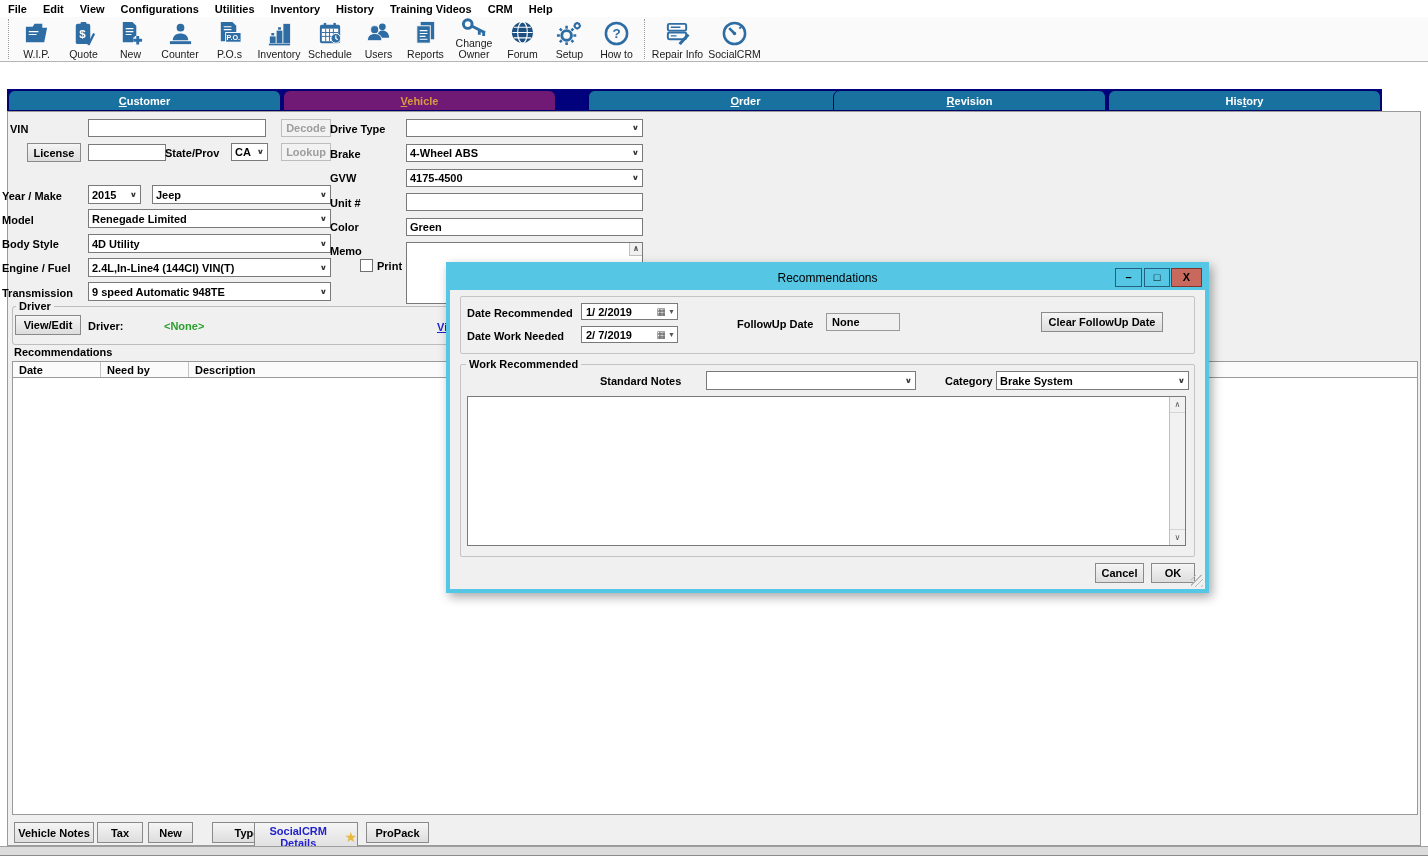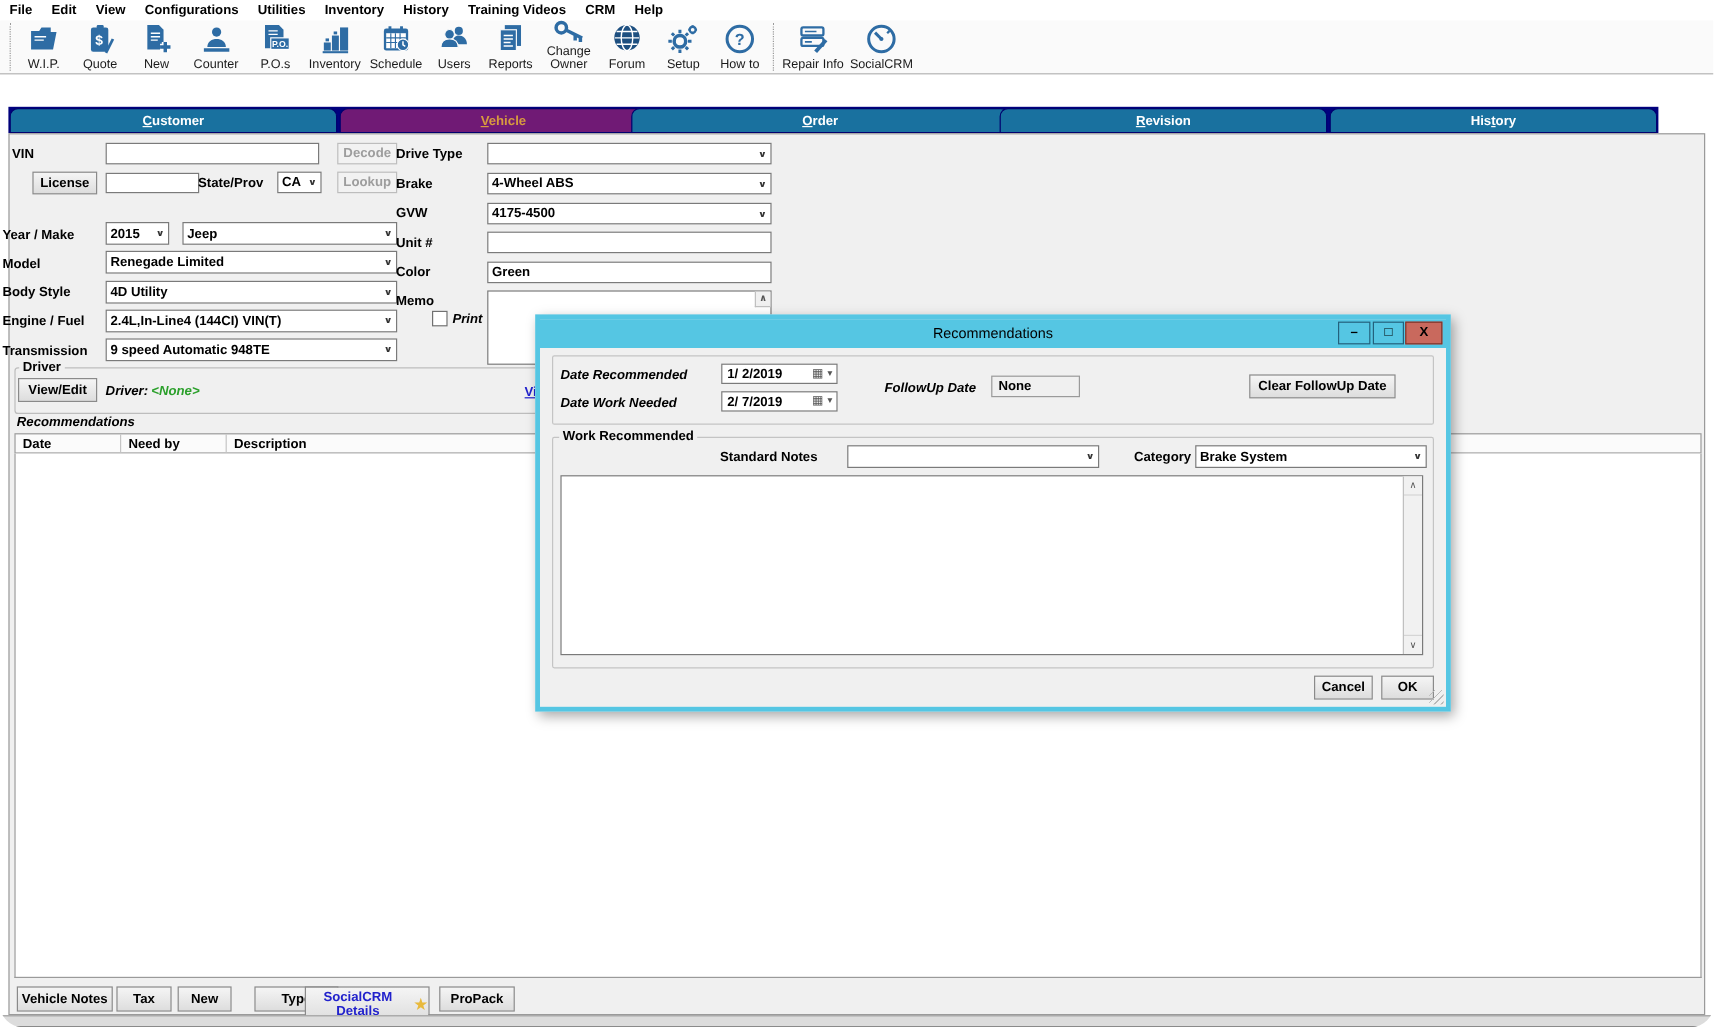--- a/index.html
+++ b/index.html
@@ -1,17 +1,17 @@
 <!DOCTYPE html>
 <html><head>
 <meta charset="utf-8">
 <style>
   html,body{margin:0;padding:0;background:#fff;}
   .screen{position:relative;width:1428px;height:856px;background:#ffffff;
-    font-family:"Liberation Sans","DejaVu Sans",sans-serif;font-size:11px;color:#000;overflow:hidden;border-radius:19px;}
+    font-family:"Liberation Sans","DejaVu Sans",sans-serif;font-size:11px;color:#000;overflow:hidden;}
   
   .menubar{position:absolute;left:0;top:0;width:100%;height:17px;background:#fff;display:flex;align-items:center;}
   .menu-item{padding:0 8px;font-weight:bold;font-size:11px;cursor:default;}
   
   .toolbar{position:absolute;left:0;top:17px;width:100%;height:45px;background:#fafafa;
     border-bottom:1px solid #b5b5b5;display:flex;align-items:flex-end;padding:0 0 1px 4px;box-sizing:border-box;}
   .tsep{border-left:1px dotted #9a9a9a;height:40px;margin:0 4px;align-self:center;}
   .tbtn{width:47px;height:44px;display:flex;flex-direction:column;align-items:center;justify-content:flex-end;cursor:default;}
   .tbtn svg{flex:0 0 auto;}
   .tlabel{font-size:10.5px;color:#1a1a1a;white-space:nowrap;line-height:11px;text-align:center;}
@@ -23,21 +23,21 @@
   
   .tabstrip{position:absolute;left:7px;top:89px;width:1375px;height:22px;background:#01017e;}
   .tab{position:absolute;top:90px;height:21px;background:#19719f;color:#fff;font-weight:bold;
     text-align:center;line-height:20px;border-radius:7px 7px 0 0;border:1px solid #01016e;box-sizing:border-box;cursor:default;}
   .tab.selected{background:#701a75;color:#d79b3f;}
   .tab .mn{text-decoration:underline;}
   
   .mainpanel{position:absolute;left:7px;top:111px;width:1414px;height:735px;background:#f0f0f0;
     border:1px solid #9a9a9a;box-sizing:border-box;}
   .lblr{position:absolute;font-weight:bold;text-align:left;white-space:nowrap;}
-  .lbll{position:absolute;font-weight:bold;white-space:nowrap;font-style:italic;}
+  .lbll{position:absolute;font-weight:bold;white-space:nowrap;}
   .fld{position:absolute;background:#fff;border:1px solid #7a7a7a;box-sizing:border-box;
     font-family:inherit;font-size:11px;font-weight:bold;padding:1px 3px;margin:0;}
   .sel{position:absolute;background:#fff;border:1px solid #7a7a7a;box-sizing:border-box;font-weight:bold;
     display:flex;align-items:center;justify-content:space-between;padding:0 3px;cursor:default;}
   .chev{font-size:9px;color:#333;transform:scaleY(0.8);}
   .btn3{position:absolute;background:linear-gradient(#f5f5f5,#dddddd);border:1px solid #8a8a8a;
     box-sizing:border-box;font-weight:bold;font-size:11px;text-align:center;cursor:default;
     display:flex;align-items:center;justify-content:center;font-family:inherit;}
   .btn3.disabled{background:#f2f2f2;border-color:#bdbdbd;color:#9d9d9d;}
   .gbox{position:absolute;border:1px solid #bdbdbd;border-radius:3px;box-sizing:border-box;}
@@ -51,39 +51,39 @@
   
   .dialog{position:absolute;left:446px;top:262px;width:763px;height:331px;background:#f0f0f0;
     border:4px solid #55c6e3;box-sizing:border-box;box-shadow:3px 4px 10px rgba(0,0,0,0.35);z-index:20;}
   .dtitle{position:absolute;left:0;top:0;width:100%;height:24px;background:#55c6e3;
     text-align:center;line-height:24px;font-size:12px;}
   .wbtn{position:absolute;top:2px;height:19px;border:1px solid #23617c;box-sizing:border-box;background:#55c6e3;
     text-align:center;line-height:16px;font-weight:bold;font-size:11px;cursor:default;}
   .wbtn.close{background:#c9695d;border-color:#7d352c;}
   .dgroup{position:absolute;border:1px solid #c4c4c4;border-radius:2px;box-sizing:border-box;}
   .datefld{position:absolute;background:#fff;border:1px solid #7a7a7a;box-sizing:border-box;font-weight:bold;
-    display:flex;align-items:center;padding:0 2px 0 4px;margin-left:20px;}
+    display:flex;align-items:center;padding:0 2px 0 4px;}
   .datefld .icons{margin-left:auto;display:flex;align-items:center;gap:2px;color:#555;}
   .noneBox{position:absolute;background:#f0f0f0;border:1px solid #9a9a9a;box-sizing:border-box;
     font-weight:bold;padding:1px 5px;display:flex;align-items:center;}
   .ta{position:absolute;background:#fff;border:1px solid #7a7a7a;box-sizing:border-box;}
   .ta .txt{position:absolute;left:0;top:0;right:17px;padding:4px 5px;font-weight:bold;line-height:14px;}
   .caret{display:inline-block;width:1px;height:12px;background:#000;vertical-align:-2px;}
   .vscroll{position:absolute;top:0;right:0;bottom:0;width:16px;background:#f1f1f1;border-left:1px solid #c0c0c0;box-sizing:border-box;}
   .varrow{position:absolute;left:0;width:100%;height:15px;text-align:center;font-size:8px;color:#555;line-height:15px;}
   .varrow.up{top:0;border-bottom:1px solid #d5d5d5;}
   .varrow.down{bottom:0;border-top:1px solid #d5d5d5;}
   .grip{position:absolute;right:2px;bottom:2px;width:12px;height:12px;
     background:repeating-linear-gradient(135deg,transparent 0 3px,#b9b9b9 3px 4px);}
   
   .linkblue{color:#2222cc;}
   .star{color:#e8b93c;font-size:14px;margin-left:3px;line-height:10px;}
   .bstrip{position:absolute;left:0;top:846px;width:100%;height:10px;background:#dcdcdc;
     border-top:1px solid #9f9f9f;border-bottom:1px solid #8a8a8a;box-sizing:border-box;}
-  .greenval{color:#2ca02c;}
+  .greenval{color:#2ca02c;margin-left:38px;}
   .viewlink{position:absolute;color:#2222cc;font-weight:bold;text-decoration:underline;overflow:hidden;white-space:nowrap;}
 </style>
 </head>
 <body>
 
 <div class="screen">
 
   <div class="menubar">
     <span class="menu-item">File</span>
     <span class="menu-item">Edit</span>
@@ -234,21 +234,21 @@
   </div>
 
 
   <div class="tabstrip"></div>
   <div class="tab" style="left:8px;width:273px">
     <span></span><span class="mn">C</span><span>ustomer</span>
   </div>
   <div class="tab selected" style="left:283px;width:273px">
     <span></span><span class="mn">V</span><span>ehicle</span>
   </div>
-  <div class="tab" style="left:526px;width:315px">
+  <div class="tab" style="left:588px;width:315px">
     <span></span><span class="mn">O</span><span>rder</span>
   </div>
   <div class="tab" style="left:833px;width:273px">
     <span></span><span class="mn">R</span><span>evision</span>
   </div>
   <div class="tab" style="left:1108px;width:273px">
     <span>His</span><span class="mn">t</span><span>ory</span>
   </div>
 
   <div class="mainpanel"></div>

